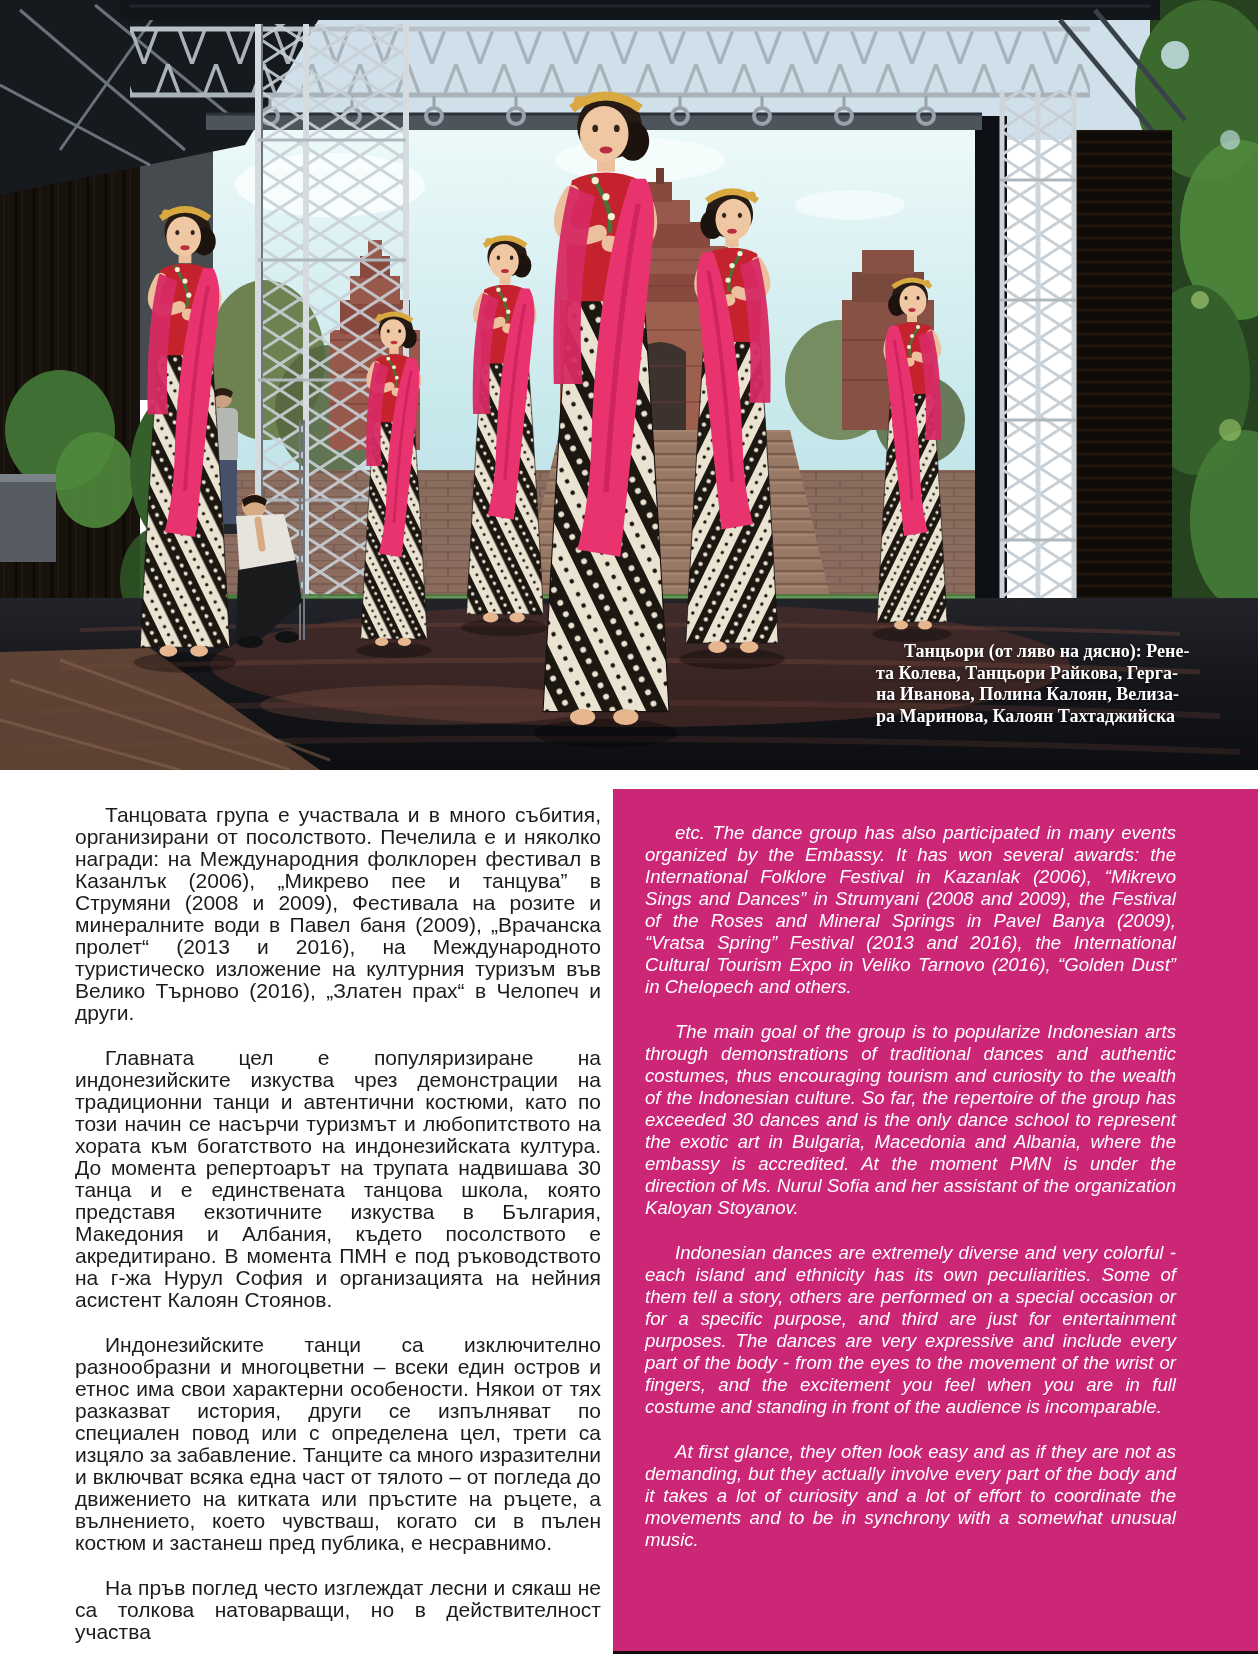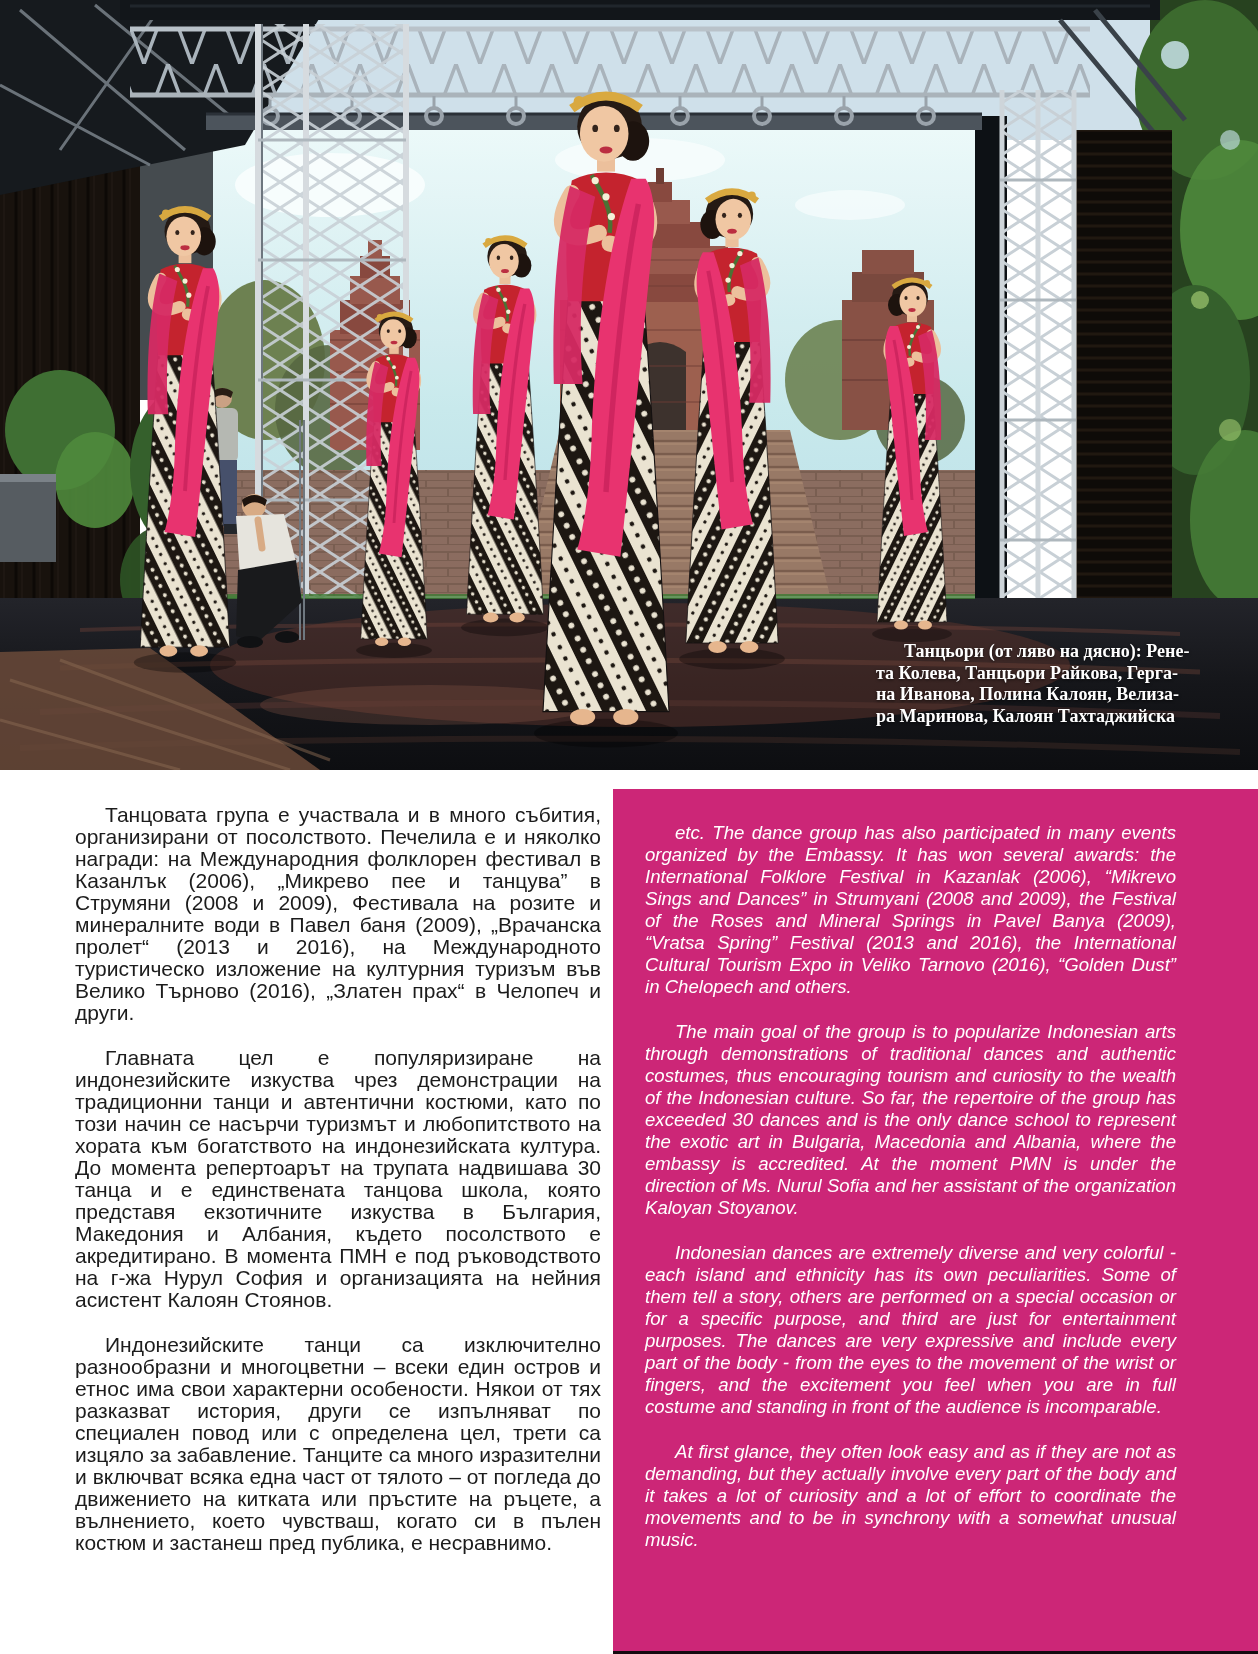--- a/index.html
+++ b/index.html
@@ -276,20 +276,21 @@
       <span class="ln">та Колева, Танцьори Райкова, Герга-</span>
       <span class="ln">на Иванова, Полина Калоян, Велиза-</span>
       <span class="ln">ра Маринова, Калоян Тахтаджийска</span>
     </div>
   </div>
 
   <div class="col-left">
     <p>Танцовата група е участвала и в много събития, организирани от посолството. Печелила е и няколко награди: на Международния фолклорен фестивал в Казанлък (2006), „Микрево пее и танцува” в Струмяни (2008 и 2009), Фестивала на розите и минералните води в Павел баня (2009), „Врачанска пролет“ (2013 и 2016), на Международното туристическо изложение на културния туризъм във Велико Търново (2016), „Златен прах“ в Челопеч и други.</p>
     <p>Главната цел е популяризиране на индонезийските изкуства чрез демонстрации на традиционни танци и автентични костюми, като по този начин се насърчи туризмът и любопитството на хората към богатството на индонезийската култура. До момента репертоарът на трупата надвишава 30 танца и е единствената танцова школа, която представя екзотичните изкуства в България, Македония и Албания, където посолството е акредитирано. В момента ПМН е под ръководството на г-жа Нурул София и организацията на нейния асистент Калоян Стоянов.</p>
     <p>Индонезийските танци са изключително разнообразни и многоцветни – всеки един остров и етнос има свои характерни особености. Някои от тях разказват история, други се изпълняват по специален повод или с определена цел, трети са изцяло за забавление. Танците са много изразителни и включват всяка една част от тялото – от погледа до движението на китката или пръстите на ръцете, а вълнението, което чувстваш, когато си в пълен костюм и застанеш пред публика, е несравнимо.</p>
+    <p>На пръв поглед често изглеждат лесни и сякаш не са толкова натоварващи, но в действителност участва</p>
   </div>
 
   <div class="pink-panel">
     <div class="pink-inner">
       <p>etc. The dance group has also participated in many events organized by the Embassy. It has won several awards: the International Folklore Festival in Kazanlak (2006), “Mikrevo Sings and Dances” in Strumyani (2008 and 2009), the Festival of the Roses and Mineral Springs in Pavel Banya (2009), “Vratsa Spring” Festival (2013 and 2016), the International Cultural Tourism Expo in Veliko Tarnovo (2016), “Golden Dust” in Chelopech and others.</p>
       <p>The main goal of the group is to popularize Indonesian arts through demonstrations of traditional dances and authentic costumes, thus encouraging tourism and curiosity to the wealth of the Indonesian culture. So far, the repertoire of the group has exceeded 30 dances and is the only dance school to represent the exotic art in Bulgaria, Macedonia and Albania, where the embassy is accredited. At the moment PMN is under the direction of Ms. Nurul Sofia and her assistant of the organization Kaloyan Stoyanov.</p>
       <p>Indonesian dances are extremely diverse and very colorful - each island and ethnicity has its own peculiarities. Some of them tell a story, others are performed on a special occasion or for a specific purpose, and third are just for entertainment purposes. The dances are very expressive and include every part of the body - from the eyes to the movement of the wrist or fingers, and the excitement you feel when you are in full costume and standing in front of the audience is incomparable.</p>
       <p>At first glance, they often look easy and as if they are not as demanding, but they actually involve every part of the body and it takes a lot of curiosity and a lot of effort to coordinate the movements and to be in synchrony with a somewhat unusual music.</p>
     </div>
   </div>

